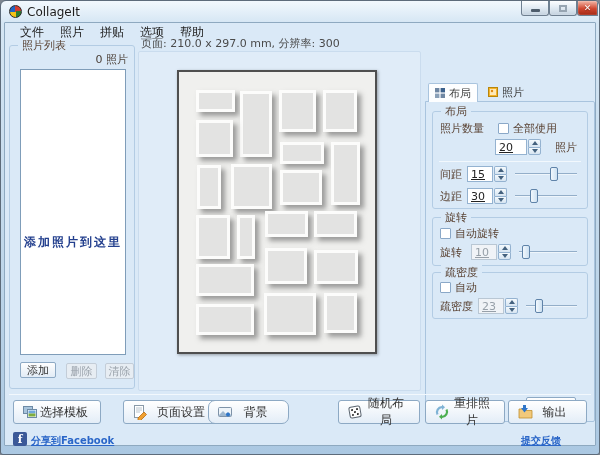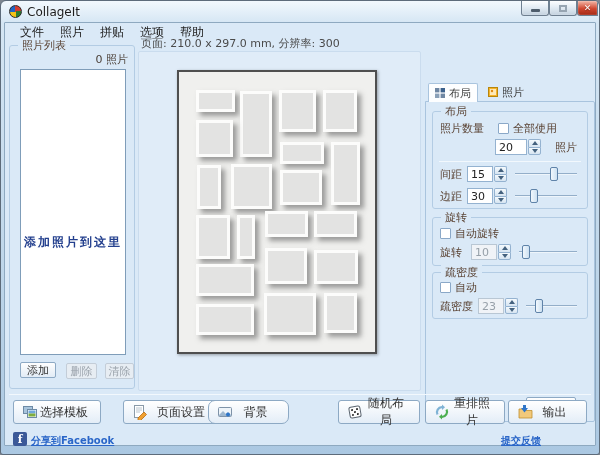--- a/index.html
+++ b/index.html
@@ -58,21 +58,21 @@
   .tab{position:absolute;top:0;height:18px;display:flex;align-items:center;gap:4px;padding:0 6px;font-size:11px;color:#3a3a3a;}
   .tab.active{background:#fdfeff;border:1px solid #a9c4de;border-bottom:none;border-radius:2px 2px 0 0;z-index:2;height:19px;}
   .tab.t1{left:3px;}.tab.t2{left:57px;}
   .panel-body{position:absolute;left:0;top:18px;right:0;bottom:0;background:#dae9f7;
     border:1px solid #a9c4de;border-radius:0 2px 2px 2px;}
   .g-layout{left:6px;top:9px;width:156px;height:98px;}
   .g-rot{left:6px;top:115px;width:156px;height:49px;}
   .g-den{left:6px;top:170px;width:156px;height:47px;}
   .row{position:absolute;left:0;right:0;display:flex;align-items:center;}
   .txt{height:16px;border:1px solid #94b2d0;background:#fff;font-size:11px;color:#222;padding:0 3px;
-    font-family:"DejaVu Sans","Liberation Sans",sans-serif;}
+    font-family:"DejaVu Sans","Liberation Sans",sans-serif;text-decoration:underline;}
   .txt:disabled{background:#f0f3f7;color:#97a0a9;border-color:#b9c7d4;}
   .spin{width:13px;height:16px;display:flex;flex-direction:column;margin-left:1px;}
   .spin>div{flex:1;border:1px solid #94b2d0;background:linear-gradient(#f5fafd,#d6e4f1);
     display:flex;align-items:center;justify-content:center;}
   .spin .up{border-bottom:none;border-radius:2px 2px 0 0;}
   .spin .down{border-radius:0 0 2px 2px;}
   .tri-up{width:0;height:0;border-left:3px solid transparent;border-right:3px solid transparent;border-bottom:4px solid #44617e;}
   .tri-down{width:0;height:0;border-left:3px solid transparent;border-right:3px solid transparent;border-top:4px solid #44617e;}
   .slider{position:relative;height:16px;flex:1;margin:0 4px 0 8px;}
   .slider::before{content:"";position:absolute;left:0;right:0;top:7px;height:1px;background:#8fa;
@@ -89,21 +89,21 @@
   .tb-btn{position:absolute;top:377px;height:24px;border:1px solid #8da9c4;border-radius:3px;
     background:linear-gradient(#ffffff,#e3edf7);display:flex;align-items:center;font-size:12px;color:#333;}
   .tb-btn .ic{margin-left:8px;display:flex;}
   .tb-btn .cap{flex:1;text-align:center;padding-right:10px;}
   
   .fb-icon{position:absolute;left:8px;top:409px;width:14px;height:14px;border-radius:2px;
     background:var(--facebook-blue,#3b5998);color:#fff;font:bold 11px "DejaVu Serif","Liberation Serif",serif;
     display:flex;align-items:flex-end;justify-content:center;line-height:13px;}
   .link{position:absolute;top:411px;font-size:10px;color:var(--link-blue,#2a66c8);text-decoration:underline;font-weight:bold;}
   .link.share{left:26px;}
-  .link.feedback{left:496px;}
+  .link.feedback{left:516px;}
 </style>
 </head>
 <body>
 
 <div class="window">
 
   <div class="titlebar">
     <span class="app-icon"></span>
     <span class="win-title">CollageIt</span>
     <div class="win-controls">

